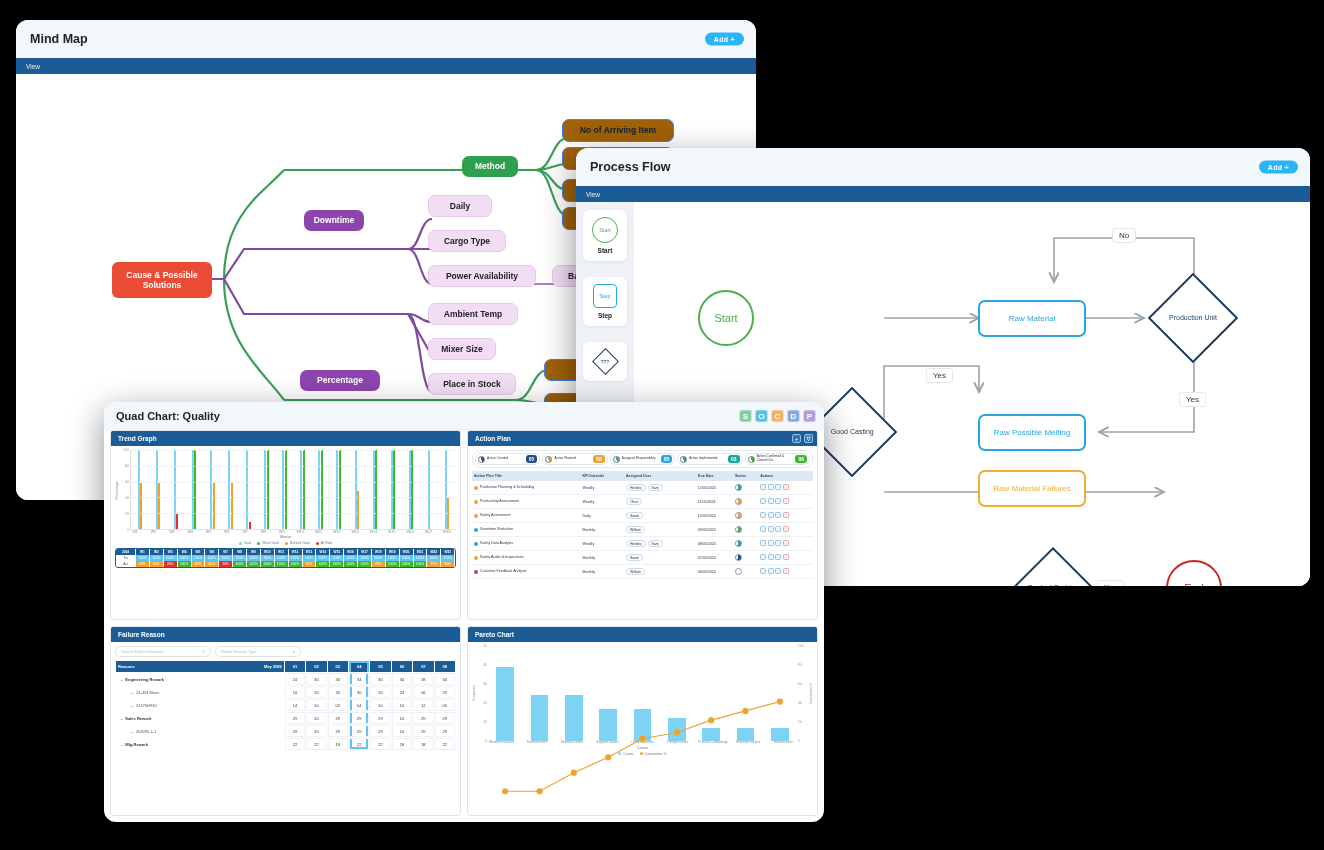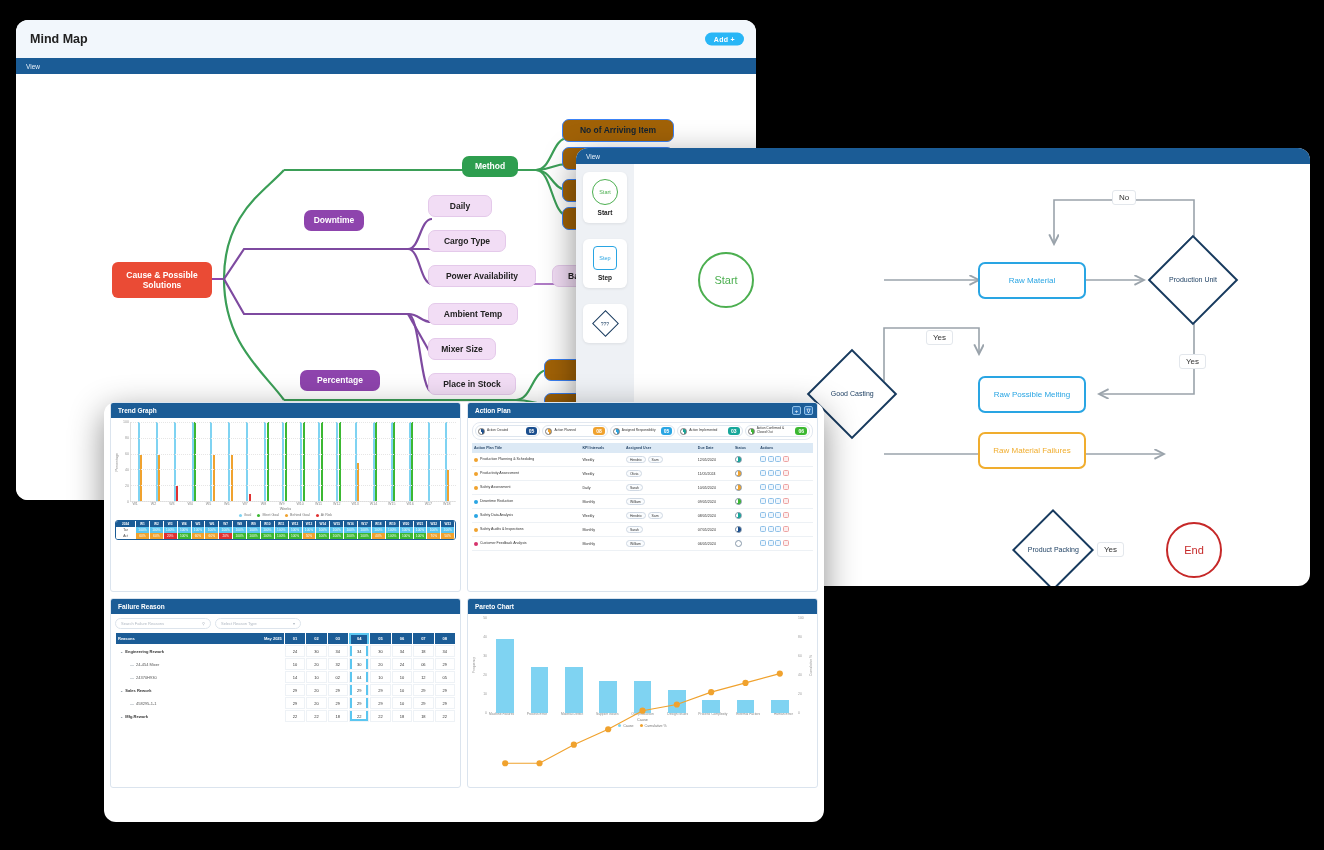--- a/index.html
+++ b/index.html
@@ -223,20 +223,24 @@
     <div class="node n-leaf-p" style="left:412px; top:229px; width:90px; height:22px;">Ambient Temp</div>
     <div class="node n-leaf-p" style="left:412px; top:264px; width:68px; height:22px;">Mixer Size</div>
     <div class="node n-leaf-p" style="left:412px; top:299px; width:88px; height:22px;">Place in Stock</div>
 
     <div class="node n-leaf-g" style="left:528px; top:285px; width:80px; height:22px;">Re</div>
     <div class="node n-leaf-g" style="left:528px; top:319px; width:80px; height:22px;">Th</div>
   </div>
 </div>
 
 <div class="win" id="procflow">
+  <div class="win-hd">
+    <div class="win-title">Process Flow</div>
+    <div class="add-btn">Add +</div>
+  </div>
   <div class="viewbar">
     <span>View</span>
   </div>
   <div class="pf-body">
     <div class="pf-palette">
       <div class="pal-item">
         <div style="width:26px;height:26px;border:1.5px solid #4caf50;border-radius:50%;display:flex;align-items:center;justify-content:center;font-size:5.5px;color:#4caf50;">Start</div>
         <div class="pal-label">Start</div>
       </div>
       <div class="pal-item">
@@ -293,20 +297,30 @@
 
       <div class="fl-lbl" style="left:478px; top:26px;">No</div>
       <div class="fl-lbl" style="left:292px; top:166px;">Yes</div>
       <div class="fl-lbl" style="left:545px; top:190px;">Yes</div>
       <div class="fl-lbl" style="left:463px; top:378px;">Yes</div>
     </div>
   </div>
 </div>
 
 <div class="win" id="quad">
+  <div class="qc-hd">
+    <div class="qc-title">Quad Chart: Quality</div>
+    <div class="qc-tools" id="qcTools">
+        <div class="qc-tool" style="background: rgb(124, 207, 158);">S</div>
+        <div class="qc-tool" style="background: rgb(88, 192, 224);">O</div>
+        <div class="qc-tool" style="background: rgb(243, 178, 92);">C</div>
+        <div class="qc-tool" style="background: rgb(138, 168, 224);">D</div>
+        <div class="qc-tool" style="background: rgb(179, 157, 219);">P</div>
+      </div>
+  </div>
 
   <div class="qc-grid">
 
     <div class="pane">
       <div class="pane-hd">
         <span class="t">Trend Graph</span>
       </div>
       <div class="pane-body">
         <div class="tg-wrap">
           <div class="tg-ylab">Percentage</div>

